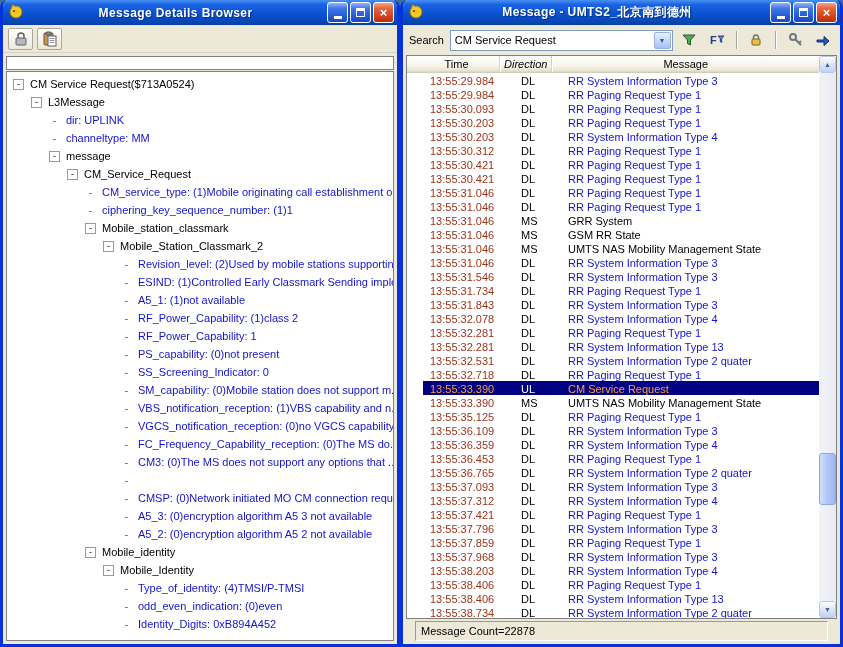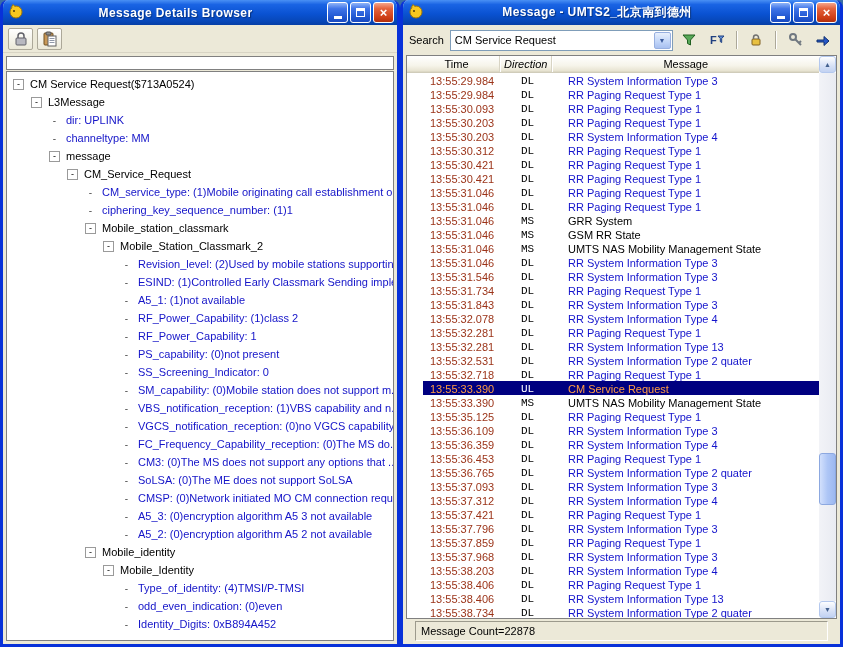--- a/index.html
+++ b/index.html
@@ -92,21 +92,21 @@
     background: linear-gradient(180deg,#FFFFFF,#F6F4EA 60%,#E9E5D4 90%,#D8D4C0);
     border-bottom: 1px solid #D0CCBA;
   }
   .hc { font-size: 11px; color: #000; padding: 2px 4px 0; border-right: 1px solid #D8D4C4; box-shadow: 1px 0 0 #fff; text-align: center; }
   .hc-time { flex: 0 0 93px; padding-left: 11px; }
   .hc-dir  { flex: 0 0 48px; font-style: italic; }
   .hc-msg  { flex: 1; border-right: 0; }
   .list-body { flex: 1; overflow: hidden; }
   .list-row { height: 14px; display: flex; align-items: flex-end; white-space: nowrap; overflow: hidden; margin-left: 16px; }
   .c-time { flex: 0 0 93px; padding-left: 7px; font-size: 11px; color: #9B3318; }
-  .c-dir  { flex: 0 0 48px; padding-left: 5px; font-size: 11px; color: #000; font-family: Liberation Mono, monospace; }
+  .c-dir  { flex: 0 0 48px; padding-left: 5px; font-size: 11px; color: #000; }
   .c-msg  { flex: 1; padding-left: 4px; font-size: 11px; color: #1414CC; }
   .list-row.dir-MS .c-msg { color: #000; }
   .list-row.selected { background: #000080; }
   .list-row.selected .c-time { color: #FF9C42; }
   .list-row.selected .c-dir  { color: #FFFFFF; }
   .list-row.selected .c-msg  { color: #FF9C42; }
 
   .scrollbar { flex: 0 0 17px; display: flex; flex-direction: column; }
   .sb-btn {
     flex: 0 0 17px; display: flex; align-items: center; justify-content: center;
@@ -257,21 +257,20 @@
       <div class="tree-row" style="padding-left: 114px;">
         <span class="leafdash">-</span>
         <span class="tlabel tvalue">FC_Frequency_Capability_reception: (0)The MS do...</span>
       </div>
       <div class="tree-row" style="padding-left: 114px;">
         <span class="leafdash">-</span>
         <span class="tlabel tvalue">CM3: (0)The MS does not support any options that ...</span>
       </div>
       <div class="tree-row" style="padding-left: 114px;">
         <span class="leafdash">-</span>
-        <span class="tlabel tvalue">SoLSA: (0)The ME does not support SoLSA</span>
       </div>
       <div class="tree-row" style="padding-left: 114px;">
         <span class="leafdash">-</span>
         <span class="tlabel tvalue">CMSP: (0)Network initiated MO CM connection requ...</span>
       </div>
       <div class="tree-row" style="padding-left: 114px;">
         <span class="leafdash">-</span>
         <span class="tlabel tvalue">A5_3: (0)encryption algorithm A5 3 not available</span>
       </div>
       <div class="tree-row" style="padding-left: 114px;">

